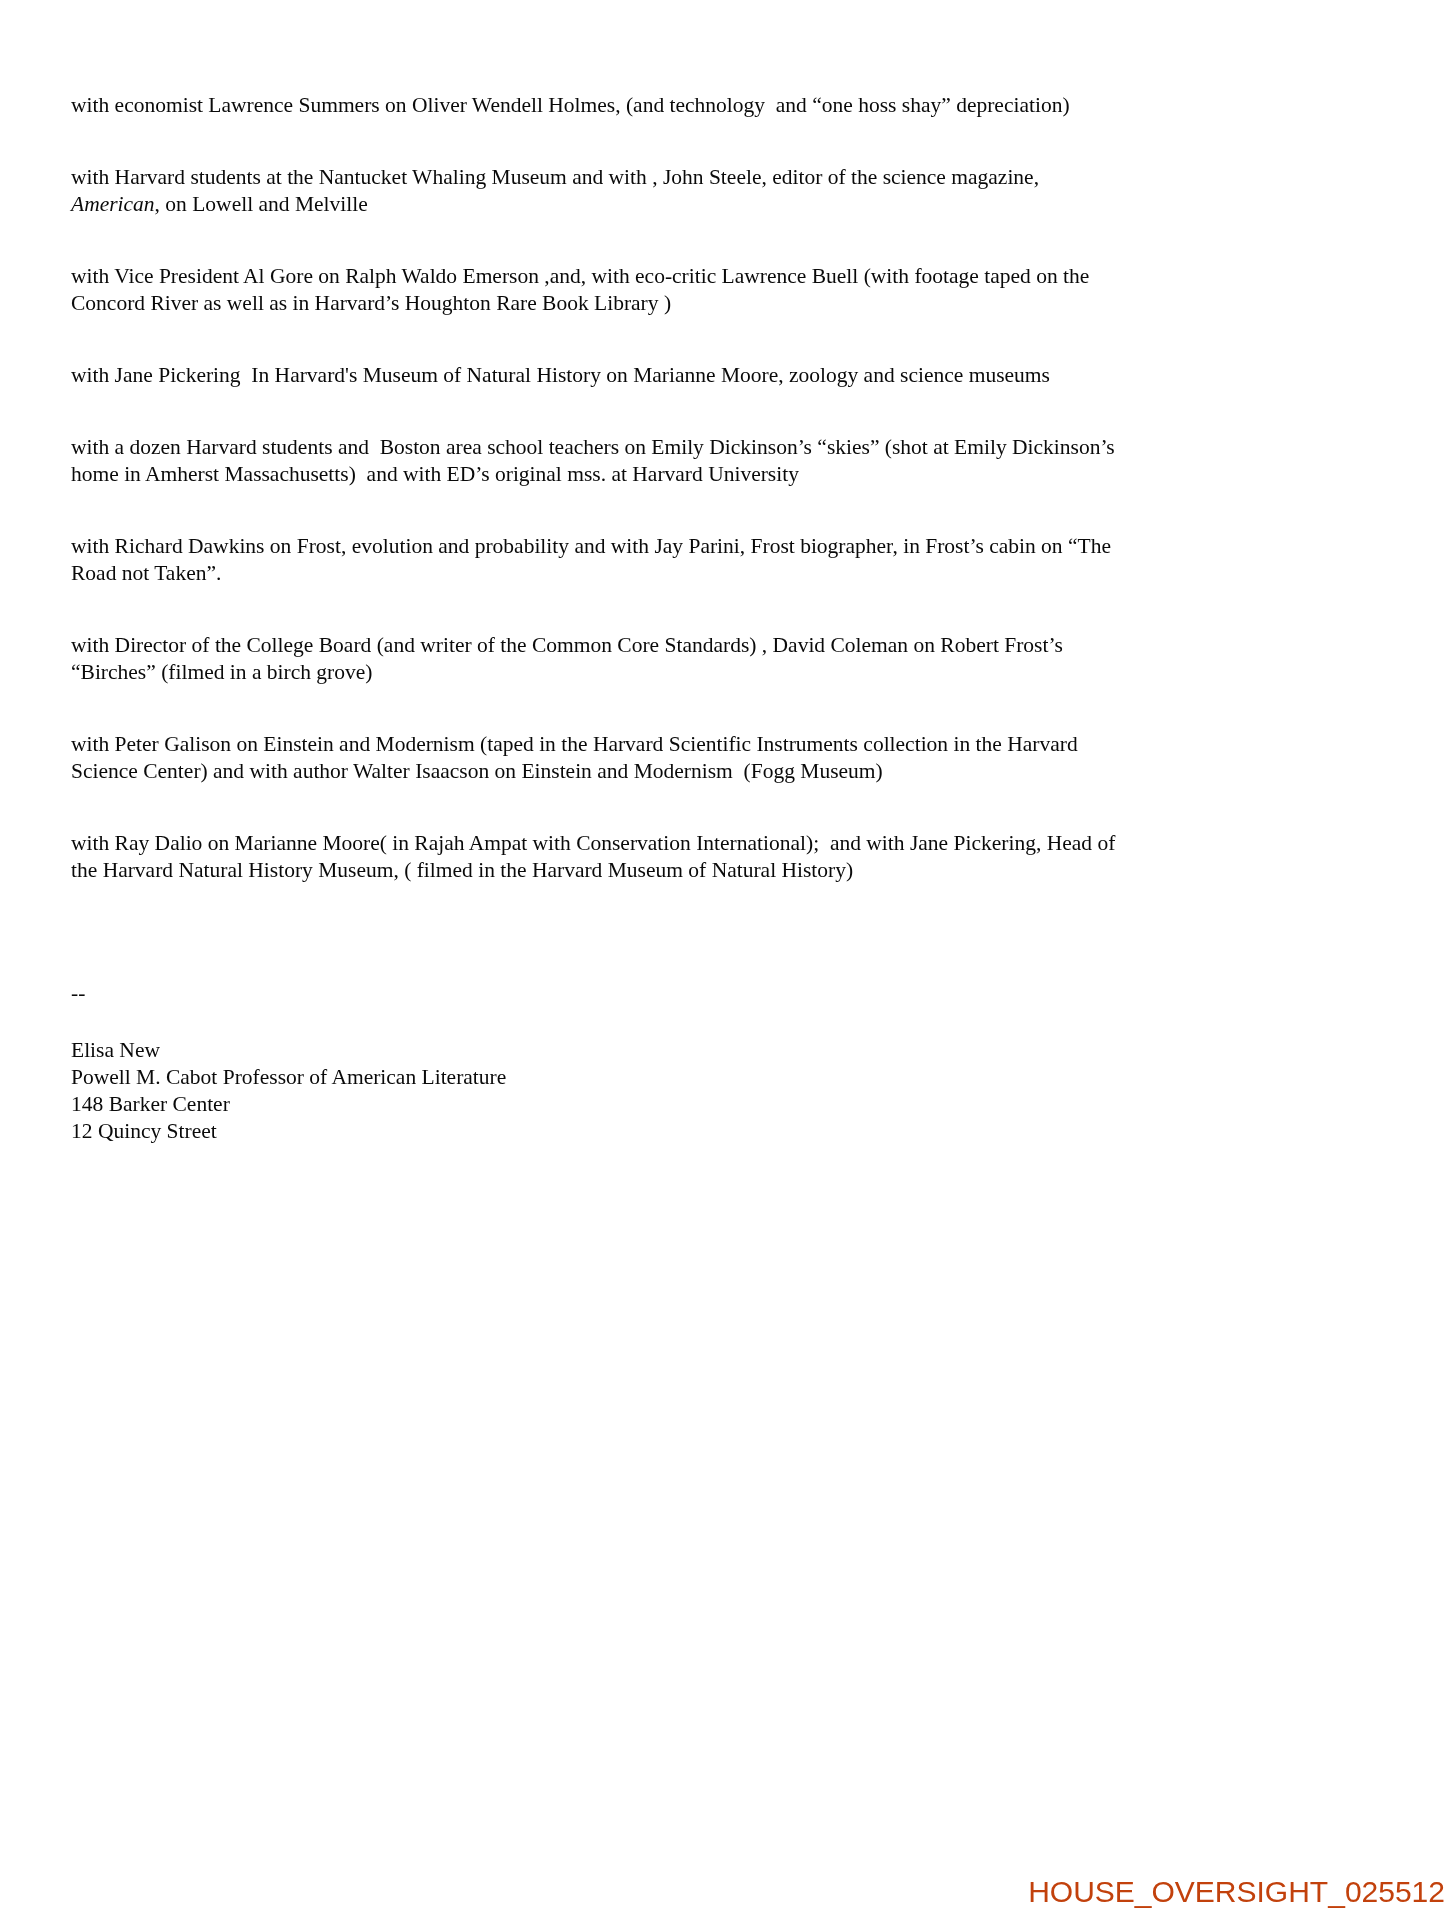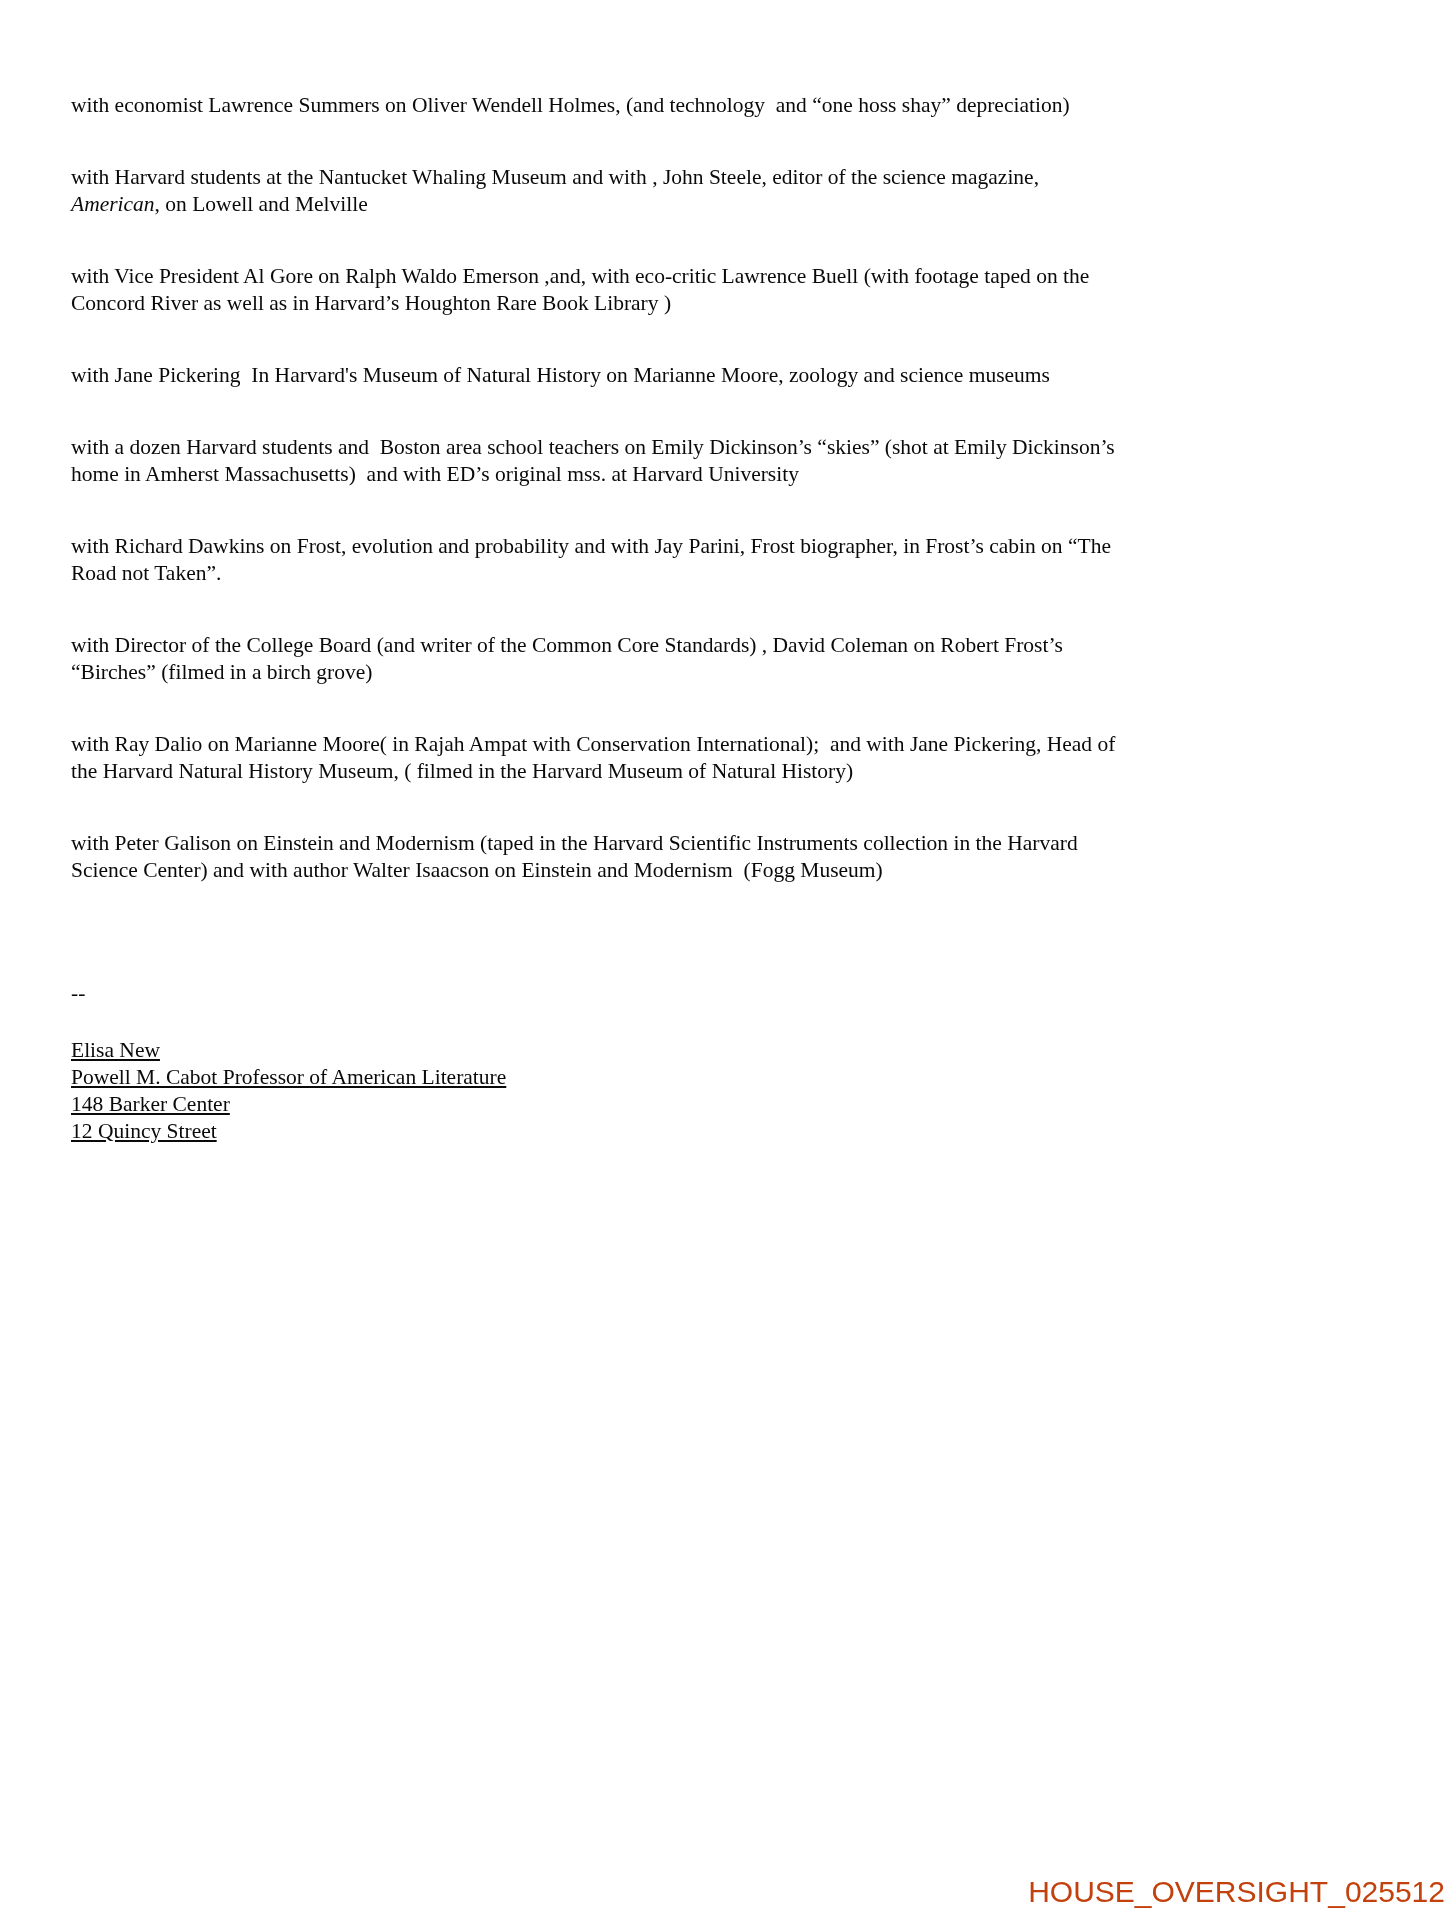--- a/index.html
+++ b/index.html
@@ -37,21 +37,20 @@
   }
   .separator {
     font-size: 21.5px;
     line-height: 27px;
     margin-top: 96px;
     margin-bottom: 30px;
     white-space: pre-wrap;
   }
   .signature {
     margin: 0;
-    text-decoration: underline;
   }
   .sig-line {
     font-size: 21.5px;
     line-height: 27px;
     white-space: pre-wrap;
   }
   .bates {
     position: absolute;
     right: 8px;
     bottom: 12px;
@@ -67,22 +66,22 @@
 <div class="page">
   <div class="content">
     <div>
         <p class="para"><span>with economist Lawrence Summers on Oliver Wendell Holmes, (and technology  and “one hoss shay” depreciation)</span></p>
         <p class="para"><span>with Harvard students at the Nantucket Whaling Museum and with , John Steele, editor of the science magazine, </span><em>American</em><span>, on Lowell and Melville</span></p>
         <p class="para"><span>with Vice President Al Gore on Ralph Waldo Emerson ,and, with eco-critic Lawrence Buell (with footage taped on the Concord River as well as in Harvard’s Houghton Rare Book Library )</span></p>
         <p class="para"><span>with Jane Pickering  In Harvard's Museum of Natural History on Marianne Moore, zoology and science museums</span></p>
         <p class="para"><span>with a dozen Harvard students and  Boston area school teachers on Emily Dickinson’s “skies” (shot at Emily Dickinson’s home in Amherst Massachusetts)  and with ED’s original mss. at Harvard University</span></p>
         <p class="para"><span>with Richard Dawkins on Frost, evolution and probability and with Jay Parini, Frost biographer, in Frost’s cabin on “The Road not Taken”.</span></p>
         <p class="para"><span>with Director of the College Board (and writer of the Common Core Standards) , David Coleman on Robert Frost’s “Birches” (filmed in a birch grove)</span></p>
+        <p class="para"><span>with Peter Galison on Einstein and Modernism (taped in the Harvard Scientific Instruments collection in the Harvard Science Center) and with author Walter Isaacson on Einstein and Modernism  (Fogg Museum)</span></p>
         <p class="para"><span>with Ray Dalio on Marianne Moore( in Rajah Ampat with Conservation International);  and with Jane Pickering, Head of the Harvard Natural History Museum, ( filmed in the Harvard Museum of Natural History)</span></p>
-        <p class="para"><span>with Peter Galison on Einstein and Modernism (taped in the Harvard Scientific Instruments collection in the Harvard Science Center) and with author Walter Isaacson on Einstein and Modernism  (Fogg Museum)</span></p>
       </div>
     <p class="separator">--</p>
     <div class="signature">
         <div class="sig-line">Elisa New</div>
         <div class="sig-line">Powell M. Cabot Professor of American Literature</div>
         <div class="sig-line">148 Barker Center</div>
         <div class="sig-line">12 Quincy Street</div>
       </div>
   </div>
   <div class="bates">HOUSE_OVERSIGHT_025512</div>

